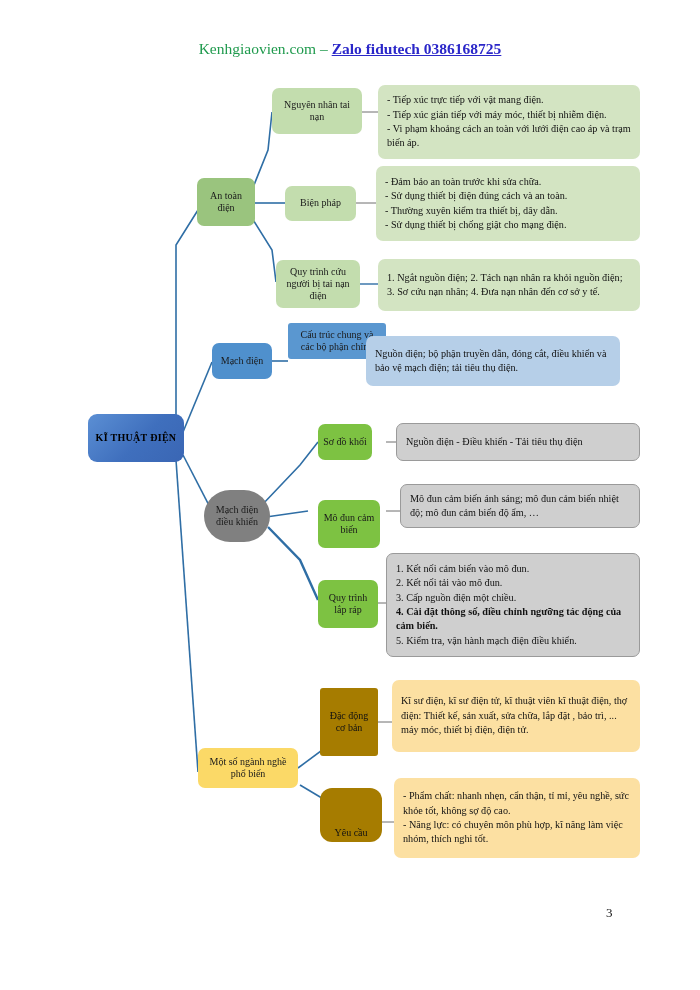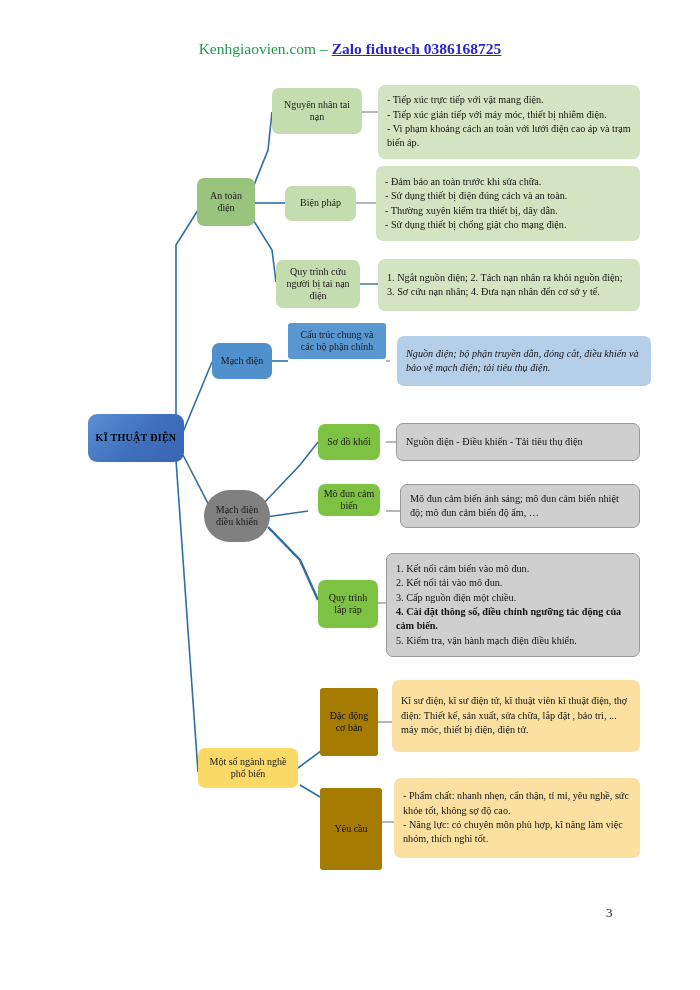--- a/index.html
+++ b/index.html
@@ -152,36 +152,36 @@
   <div class="panel c-green-panel" style="left:378px;top:259px;width:262px;height:52px;">
     <span class="ln">1. Ngắt nguồn điện; 2. Tách nạn nhân ra khỏi nguồn điện; 3. Sơ cứu nạn nhân; 4. Đưa nạn nhân đến cơ sở y tế.</span>
   </div>
 
   <div class="node c-blue-mid" style="left:212px;top:343px;width:60px;height:36px;">
     <span>Mạch điện</span>
   </div>
   <div class="node c-blue-sub" style="left:288px;top:323px;width:98px;height:36px;border-radius:3px;">
     <span>Cấu trúc chung và các bộ phận chính</span>
   </div>
-  <div class="panel c-blue-panel" style="left:397px;top:336px;width:254px;height:50px;font-style:italic;">
+  <div class="panel c-blue-panel" style="left:366px;top:336px;width:254px;height:50px;">
     <span class="ln">Nguồn điện; bộ phận truyền dẫn, đóng cắt, điều khiển và bảo vệ mạch điện; tải tiêu thụ điện.</span>
   </div>
 
   <div class="node c-gray-mid" style="left:204px;top:490px;width:66px;height:52px;border-radius:26px;">
     <span>Mạch điện điều khiển</span>
   </div>
 
-  <div class="node c-green-bright" style="left:318px;top:424px;width:62px;height:36px;">
+  <div class="node c-green-bright" style="left:318px;top:424px;width:54px;height:36px;">
     <span>Sơ đồ khối</span>
   </div>
   <div class="panel c-gray-panel" style="left:396px;top:423px;width:244px;height:38px;">
     <span class="ln">Nguồn điện - Điều khiển - Tải tiêu thụ điện</span>
   </div>
 
-  <div class="node c-green-bright" style="left:318px;top:484px;width:62px;height:32px;">
+  <div class="node c-green-bright" style="left:318px;top:500px;width:62px;height:48px;">
     <span>Mô đun cảm biến</span>
   </div>
   <div class="panel c-gray-panel" style="left:400px;top:484px;width:240px;height:44px;">
     <span class="ln">Mô đun cảm biến ánh sáng; mô đun cảm biến nhiệt độ; mô đun cảm biến độ ẩm, …</span>
   </div>
 
   <div class="node c-green-bright" style="left:318px;top:580px;width:60px;height:48px;">
     <span>Quy trình lắp ráp</span>
   </div>
   <div class="panel c-gray-panel" style="left:386px;top:553px;width:254px;height:104px;">
@@ -196,21 +196,21 @@
     <span>Một số ngành nghề phổ biến</span>
   </div>
 
   <div class="node c-gold" style="left:320px;top:688px;width:58px;height:68px;border-radius:3px;">
     <span>Đặc động cơ bản</span>
   </div>
   <div class="panel c-yellow-panel" style="left:392px;top:680px;width:248px;height:72px;">
     <span class="ln">Kĩ sư điện, kĩ sư điện tử, kĩ thuật viên kĩ thuật điện, thợ điện: Thiết kế, sản xuất, sửa chữa, lắp đặt , bảo trì, ... máy móc, thiết bị điện, điện tử.</span>
   </div>
 
-  <div class="node c-gold" style="left:320px;top:788px;width:62px;height:82px;border-radius:3px;">
+  <div class="node c-gold" style="left:320px;top:788px;width:62px;height:54px;border-radius:12px;align-items:flex-end;">
     <span>Yêu cầu</span>
   </div>
   <div class="panel c-yellow-panel" style="left:394px;top:778px;width:246px;height:80px;">
     <span class="ln">- Phẩm chất: nhanh nhẹn, cẩn thận, tỉ mỉ, yêu nghề, sức khỏe tốt, không sợ độ cao.</span>
     <span class="ln">- Năng lực: có chuyên môn phù hợp, kĩ năng làm việc nhóm, thích nghi tốt.</span>
   </div>
 
   <div class="pageno">3</div>
 
 </div>

